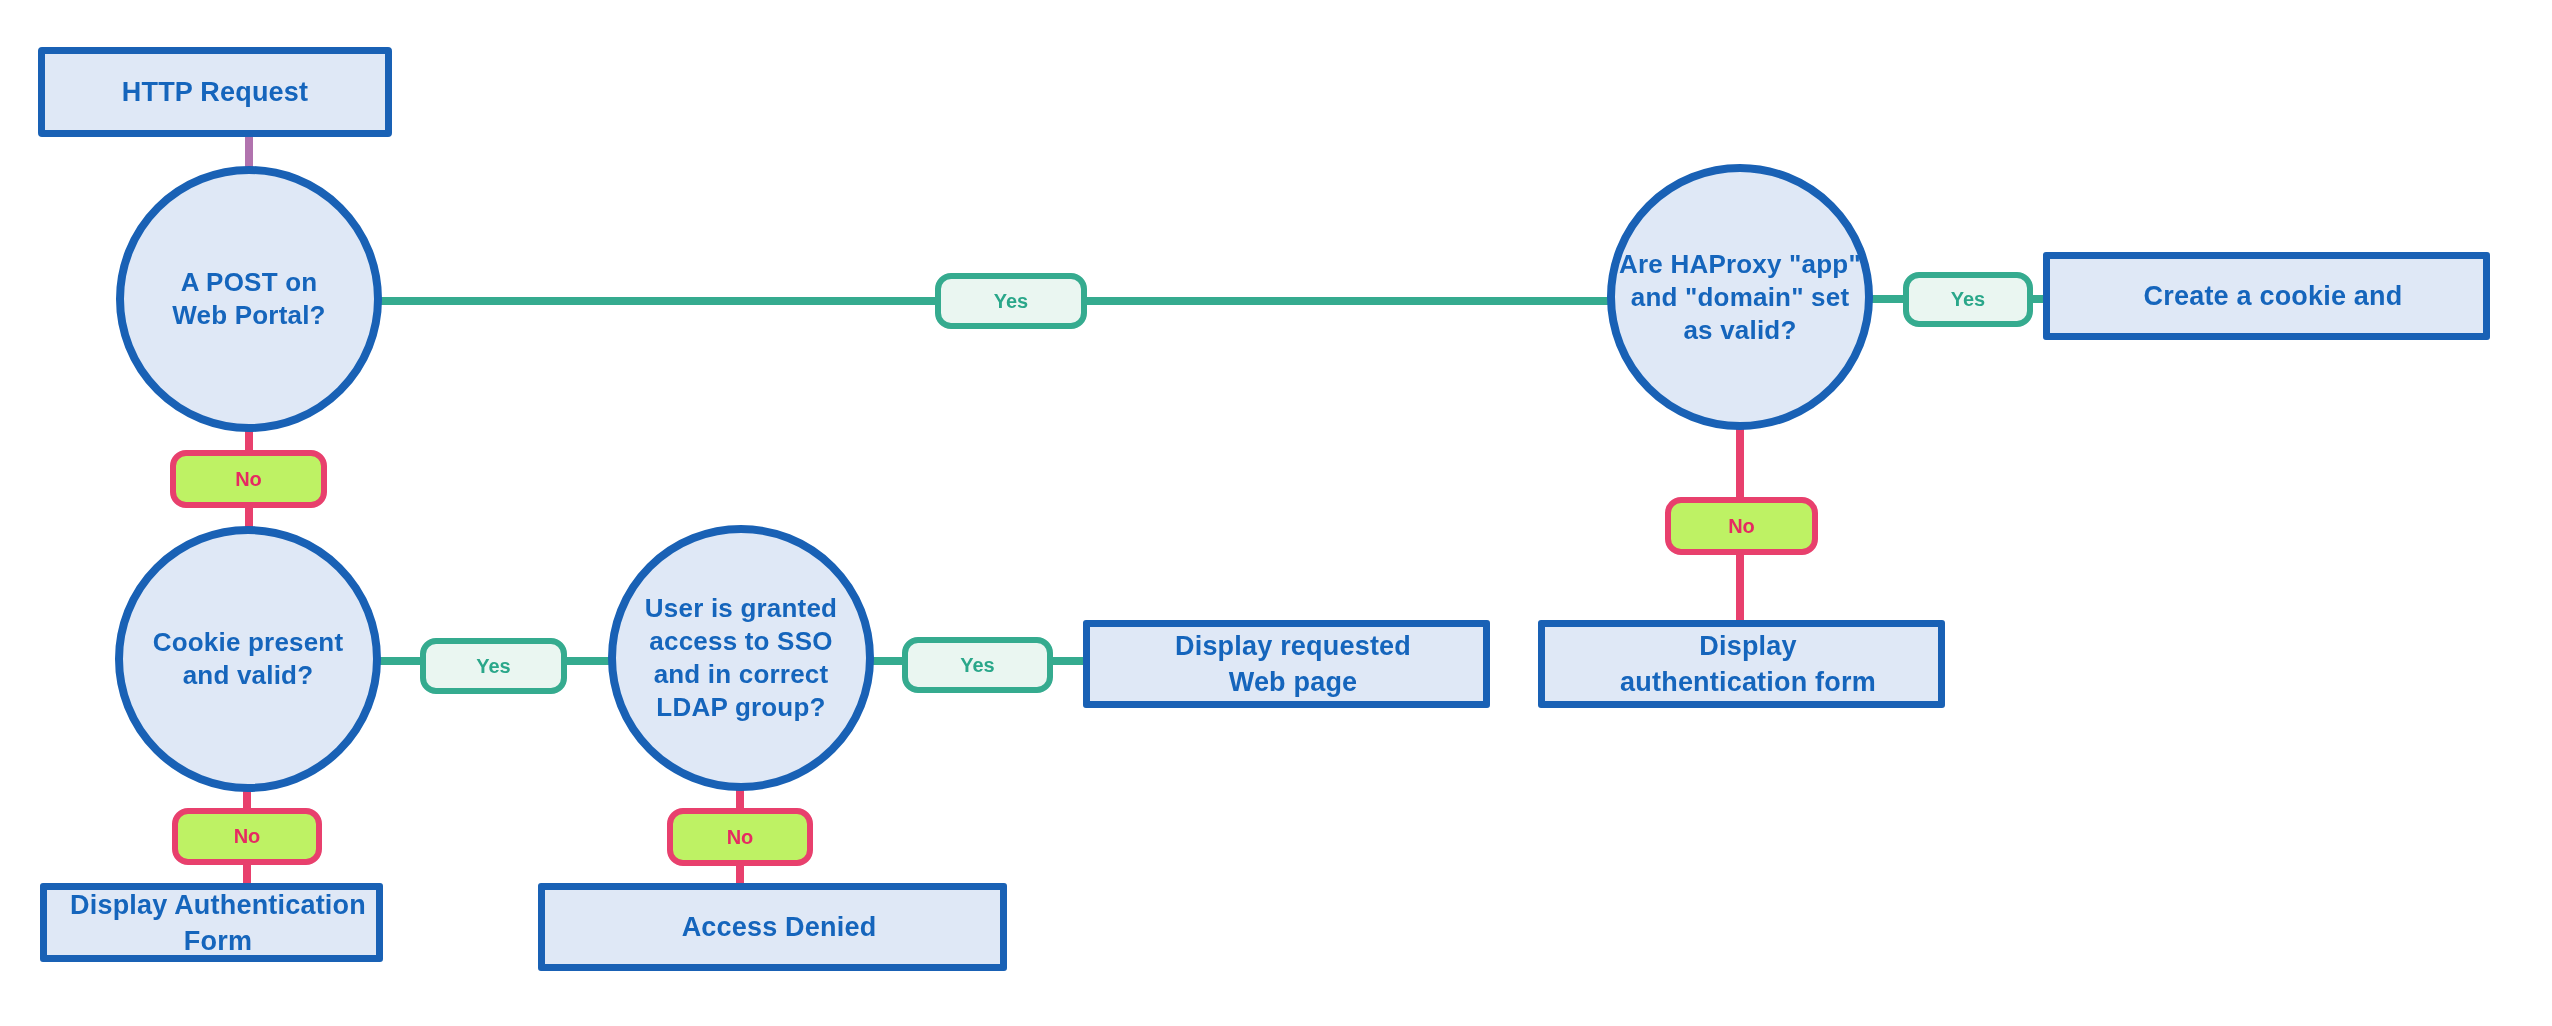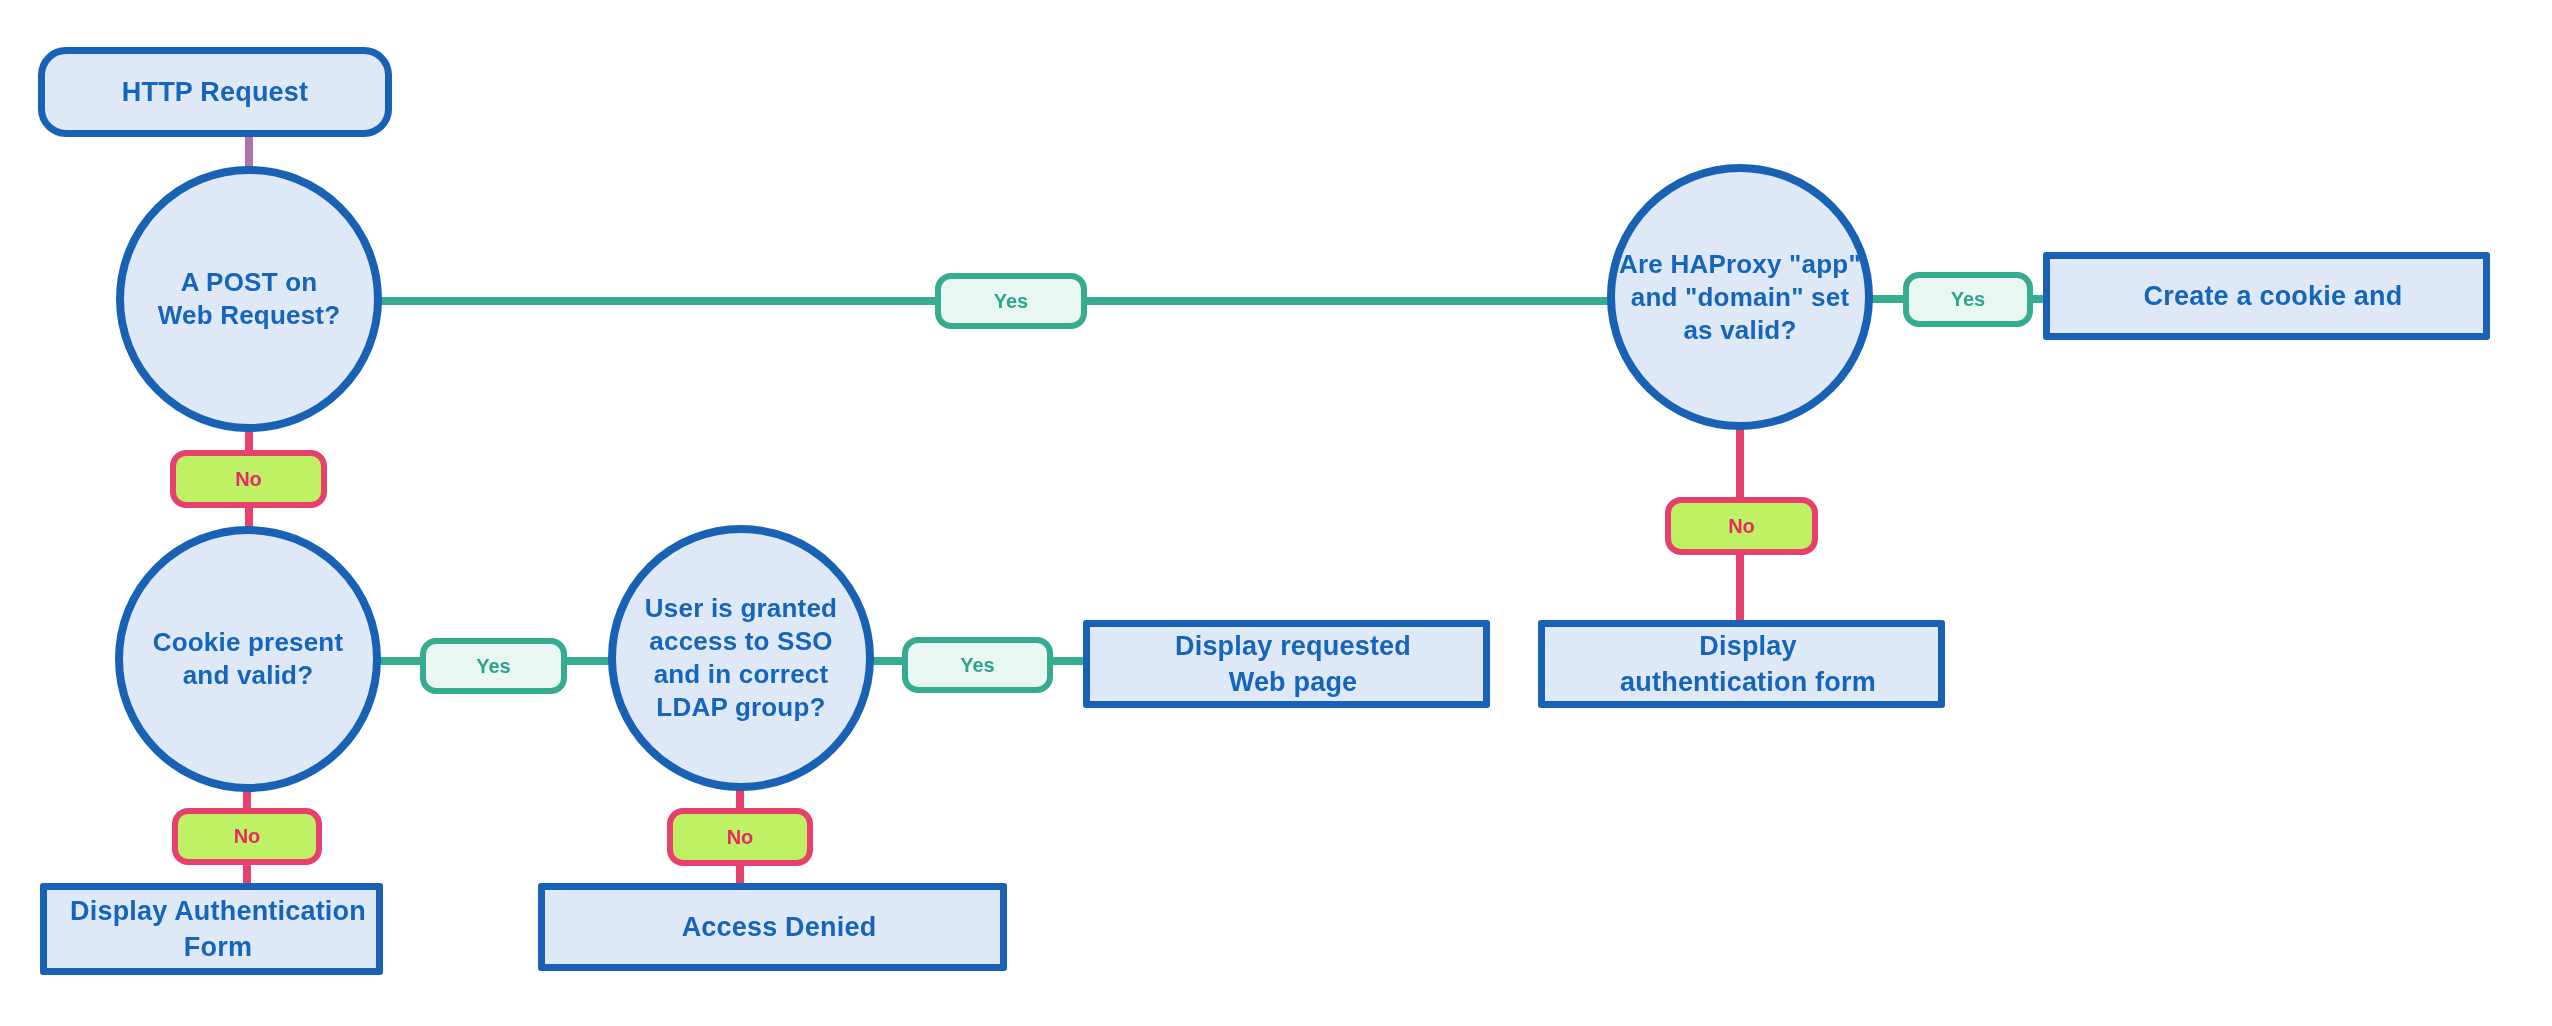--- a/index.html
+++ b/index.html
@@ -26,21 +26,21 @@
     text-align: center;
     font-weight: 700;
     color: #1565bc;
     background: #dfe8f6;
     border: 7px solid #1961b5;
     font-size: 27px;
     line-height: 36px;
     letter-spacing: 0.2px;
   }
   .rect { border-radius: 3px; padding-left: 13px; }
-  .start { border-radius: 28px; }
+  .start { border-radius: 4px; }
   .circle {
     width: 266px; height: 266px;
     border-radius: 50%;
     border-width: 8px;
     font-size: 26px;
     line-height: 33px;
   }
   .tag {
     position: absolute;
     box-sizing: border-box;
@@ -66,21 +66,21 @@
   
   #node-http-request        { left: 38px;   top: 47px;  width: 354px; height: 90px; }
   #node-post-web-portal     { left: 116px;  top: 166px; }
   #node-haproxy-valid       { left: 1607px; top: 164px; }
   #node-cookie-present      { left: 115px;  top: 526px; }
   #node-user-granted        { left: 608px;  top: 525px; }
   #node-create-cookie       { left: 2043px; top: 252px; width: 447px; height: 88px; }
   #node-display-auth-right  { left: 1538px; top: 620px; width: 407px; height: 88px; }
   #node-display-requested   { left: 1083px; top: 620px; width: 407px; height: 88px; }
   #node-access-denied       { left: 538px;  top: 883px; width: 469px; height: 88px; }
-  #node-display-auth-left   { left: 40px;   top: 883px; width: 343px; height: 92px; }
+  #node-display-auth-left   { left: 40px;   top: 883px; width: 343px; height: 79px; }
 
   #tag-yes-1 { left: 935px;  top: 273px; width: 152px; height: 56px; }
   #tag-yes-2 { left: 1903px; top: 272px; width: 130px; height: 55px; }
   #tag-yes-3 { left: 420px;  top: 638px; width: 147px; height: 56px; }
   #tag-yes-4 { left: 902px;  top: 637px; width: 151px; height: 56px; }
 
   #tag-no-1 { left: 170px;  top: 450px; width: 157px; height: 58px; }
   #tag-no-2 { left: 1665px; top: 497px; width: 153px; height: 58px; }
   #tag-no-3 { left: 667px;  top: 808px; width: 146px; height: 58px; }
   #tag-no-4 { left: 172px;  top: 808px; width: 150px; height: 57px; }
@@ -104,21 +104,21 @@
     <line x1="247" y1="785" x2="247" y2="887" stroke="#e8406d" stroke-width="8"></line>
     <line x1="740" y1="789" x2="740" y2="887" stroke="#e8406d" stroke-width="8"></line>
   </svg>
 
   <div class="node start" id="node-http-request">
     <span>HTTP Request</span>
   </div>
 
   <div class="node circle" id="node-post-web-portal">
     <span class="line">A POST on</span>
-    <span class="line">Web Request?</span>
+    <span class="line">Web Portal?</span>
   </div>
 
   <div class="node circle" id="node-haproxy-valid">
     <span class="line">Are HAProxy "app"</span>
     <span class="line">and "domain" set</span>
     <span class="line">as valid?</span>
   </div>
 
   <div class="node circle" id="node-cookie-present">
     <span class="line">Cookie present</span>

